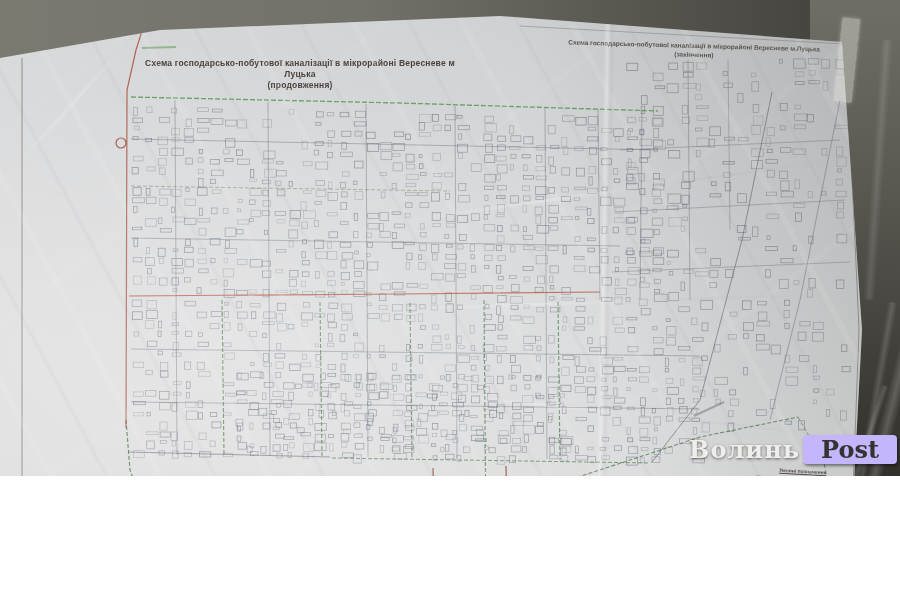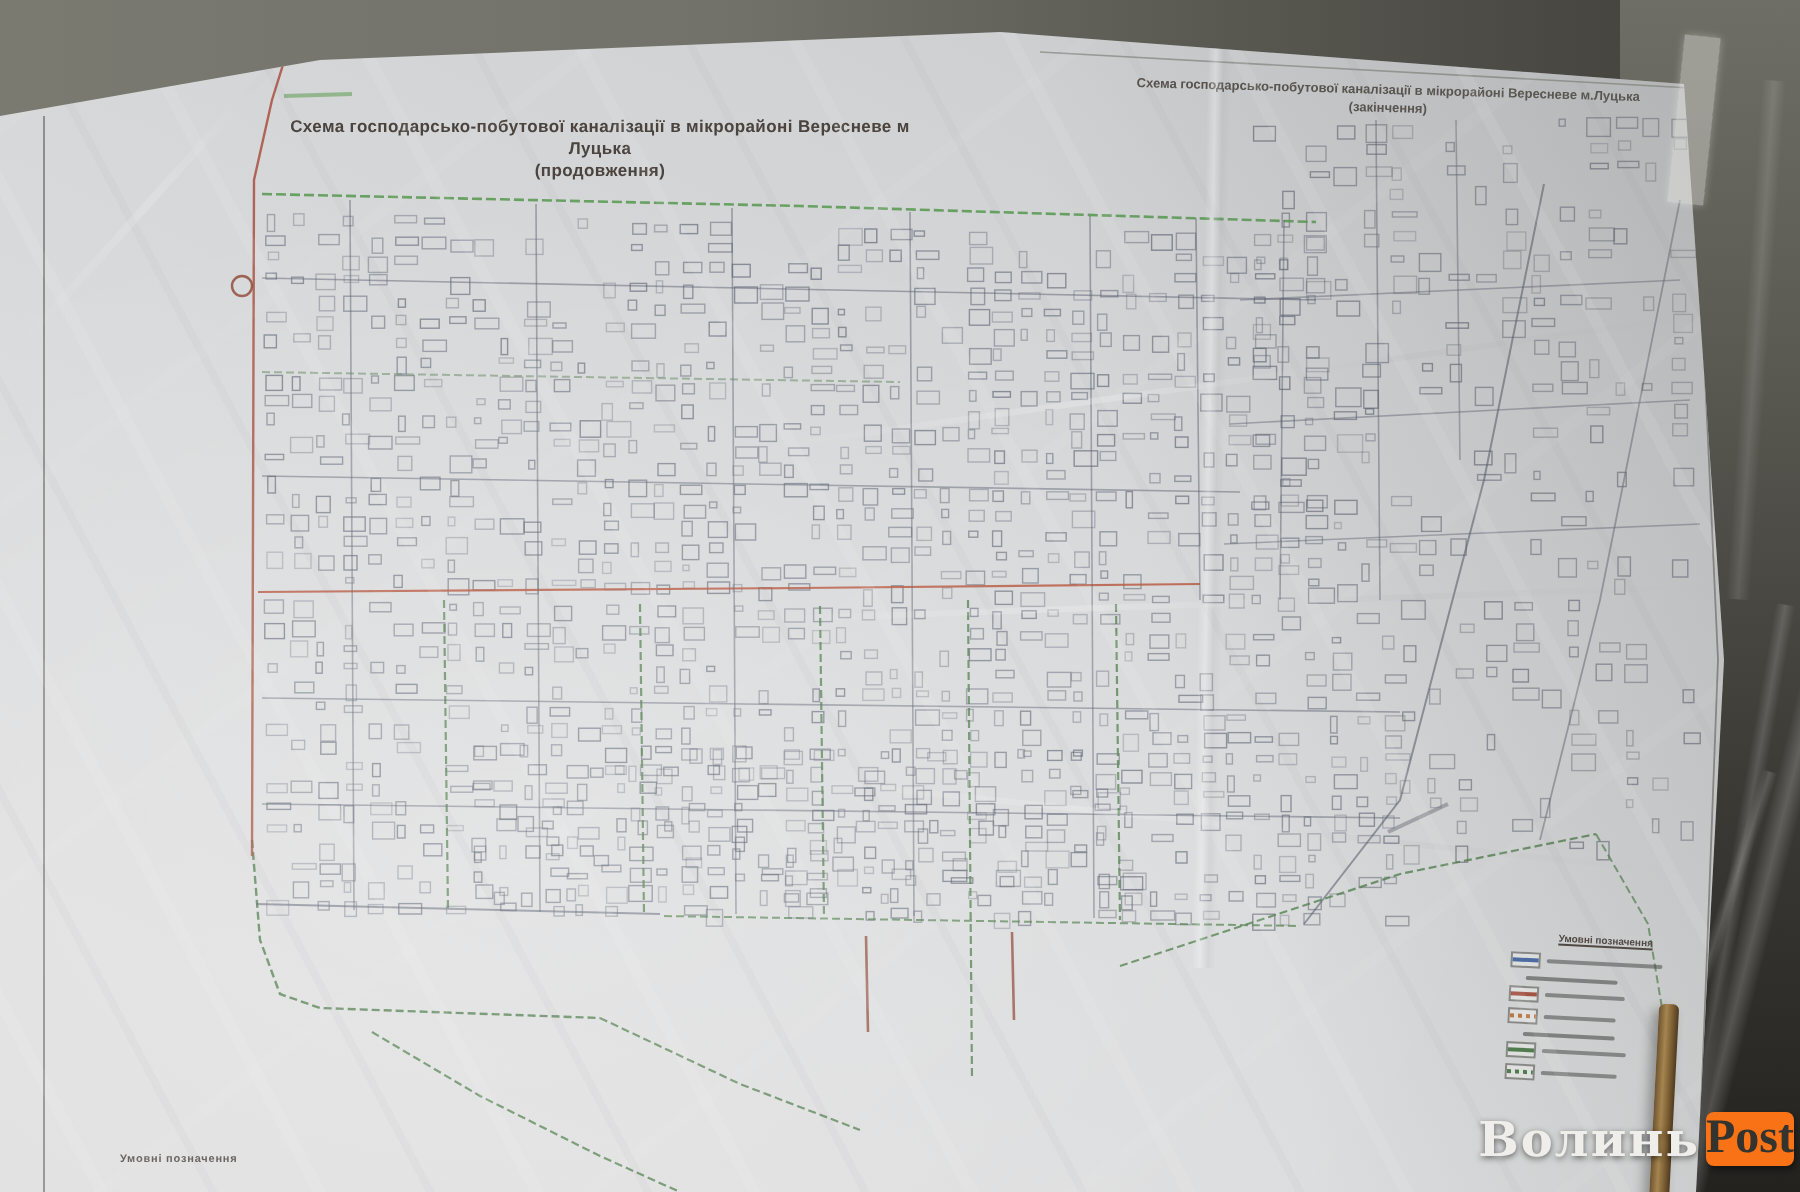--- a/index.html
+++ b/index.html
@@ -1,16 +1,16 @@
 <!DOCTYPE html>
 <html><head>
 <meta charset="utf-8">
 <style>
   html,body{margin:0;padding:0;}
-  #stage{position:relative;width:900px;height:596px;overflow:hidden;
+  #stage{position:relative;width:900px;height:476px;overflow:hidden;
          font-family:"Liberation Sans",sans-serif;background:#6e6d65;}
 
   
   .bg-base{position:absolute;inset:0;
     background:linear-gradient(90deg,#7b7a71 0%,#72716a 40%,#57564f 70%,#3e3d39 100%);}
   .bg-right-dark{position:absolute;top:0;right:0;width:90px;height:596px;
     background:linear-gradient(180deg,#6f6e66 0%,#5a5952 30%,#3c3b36 65%,#23221f 100%);}
   .bg-streak{position:absolute;background:linear-gradient(90deg,transparent,rgba(255,255,255,.55),transparent);}
   .bs1{right:6px;top:260px;width:16px;height:340px;transform:rotate(14deg);opacity:.35;}
   .bs2{right:30px;top:300px;width:10px;height:320px;transform:rotate(10deg);opacity:.28;}
@@ -64,22 +64,22 @@
 
   
   .tape{position:absolute;left:838px;top:18px;width:18px;height:84px;
     background:rgba(235,235,230,.4);transform:rotate(6deg);box-shadow:0 0 4px rgba(255,255,255,.3);}
   .stick{position:absolute;left:827px;top:502px;width:10px;height:100px;border-radius:3px 3px 0 0;
     background:linear-gradient(90deg,#6d5330,#a5854f 38%,#7d5f34 70%,#4e3a1f);
     transform:rotate(3deg);box-shadow:-3px 3px 6px rgba(0,0,0,.3);}
   .watermark{position:absolute;right:3px;bottom:12px;display:flex;align-items:center;
     font-family:"DejaVu Serif",serif;font-size:24px;font-weight:bold;}
   .wm-plain{color:#efeeea;text-shadow:0 1px 3px rgba(0,0,0,.55);letter-spacing:1px;}
-  .wm-boxed{color:#33332f;background:#f97316;padding:0 0;margin-left:3px;border-radius:4px;
-    box-shadow:1px 2px 3px rgba(0,0,0,.45);font-family:Liberation Serif, serif;}
+  .wm-boxed{color:#33332f;background:#c4b5fd;padding:0 18px;margin-left:3px;border-radius:4px;
+    box-shadow:1px 2px 3px rgba(0,0,0,.45);}
 </style>
 </head>
 <body>
 
 <div id="stage">
 
   <div class="bg-base"></div>
   <div class="bg-right-dark"></div>
   <div class="bg-streak bs1"></div>
   <div class="bg-streak bs2"></div>

